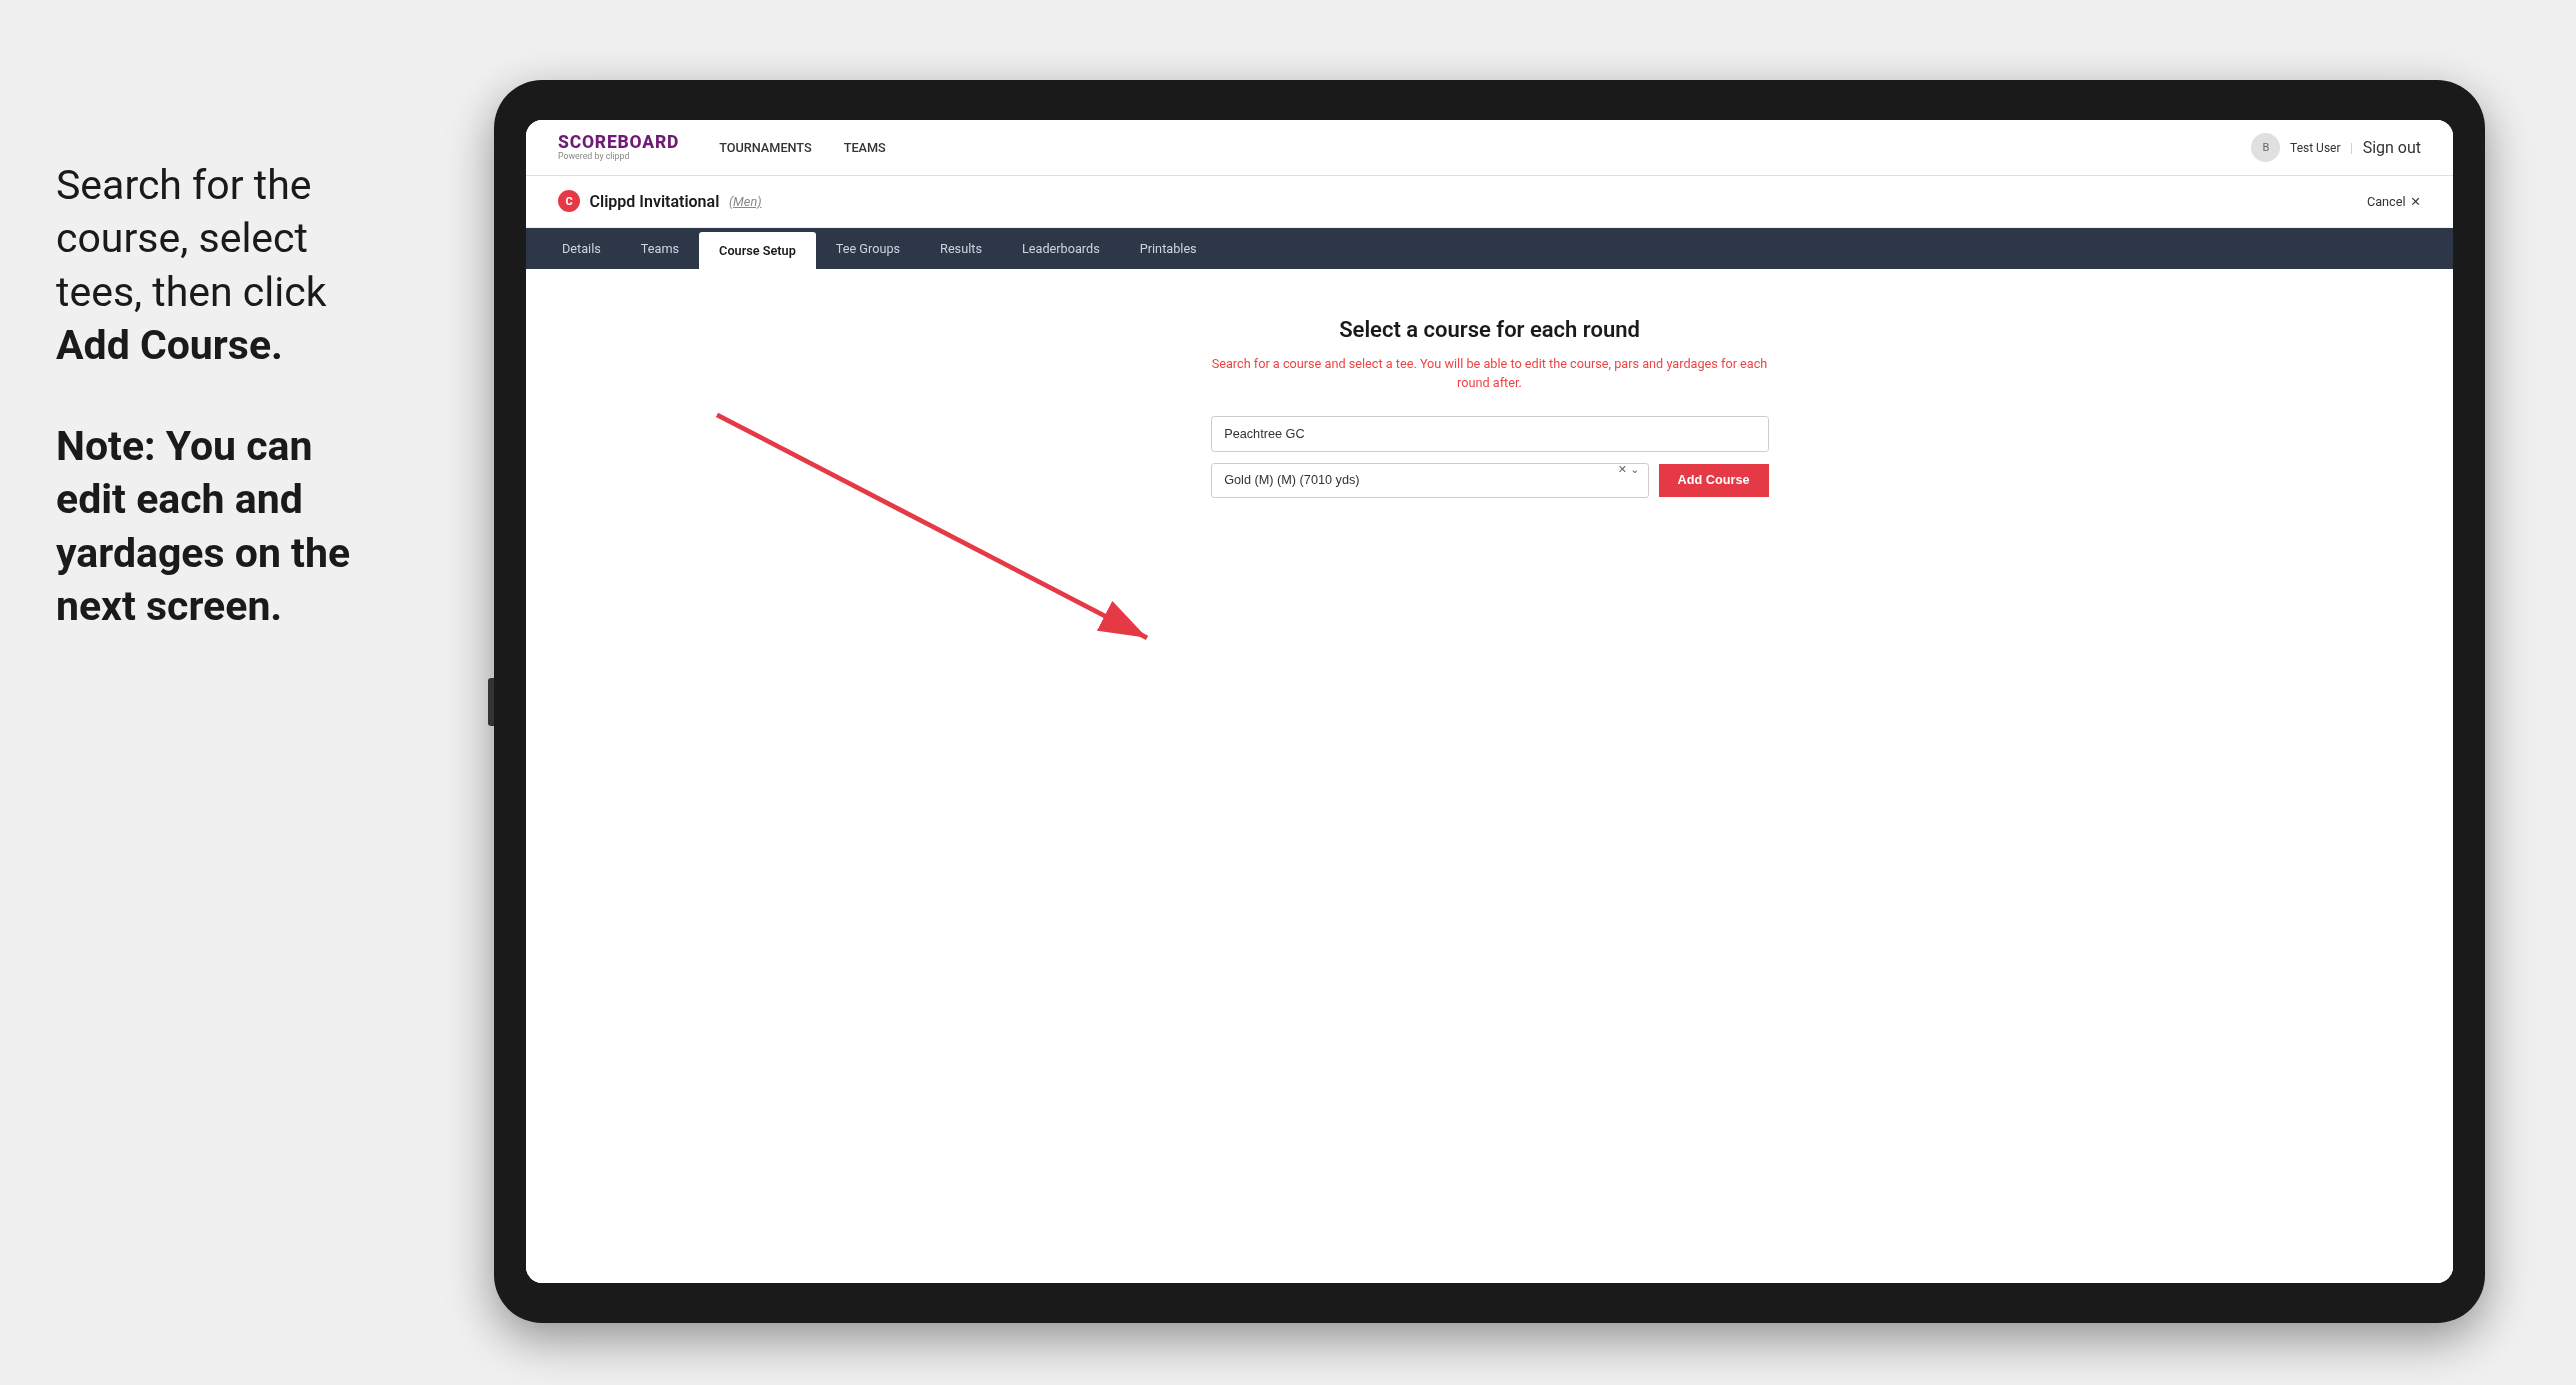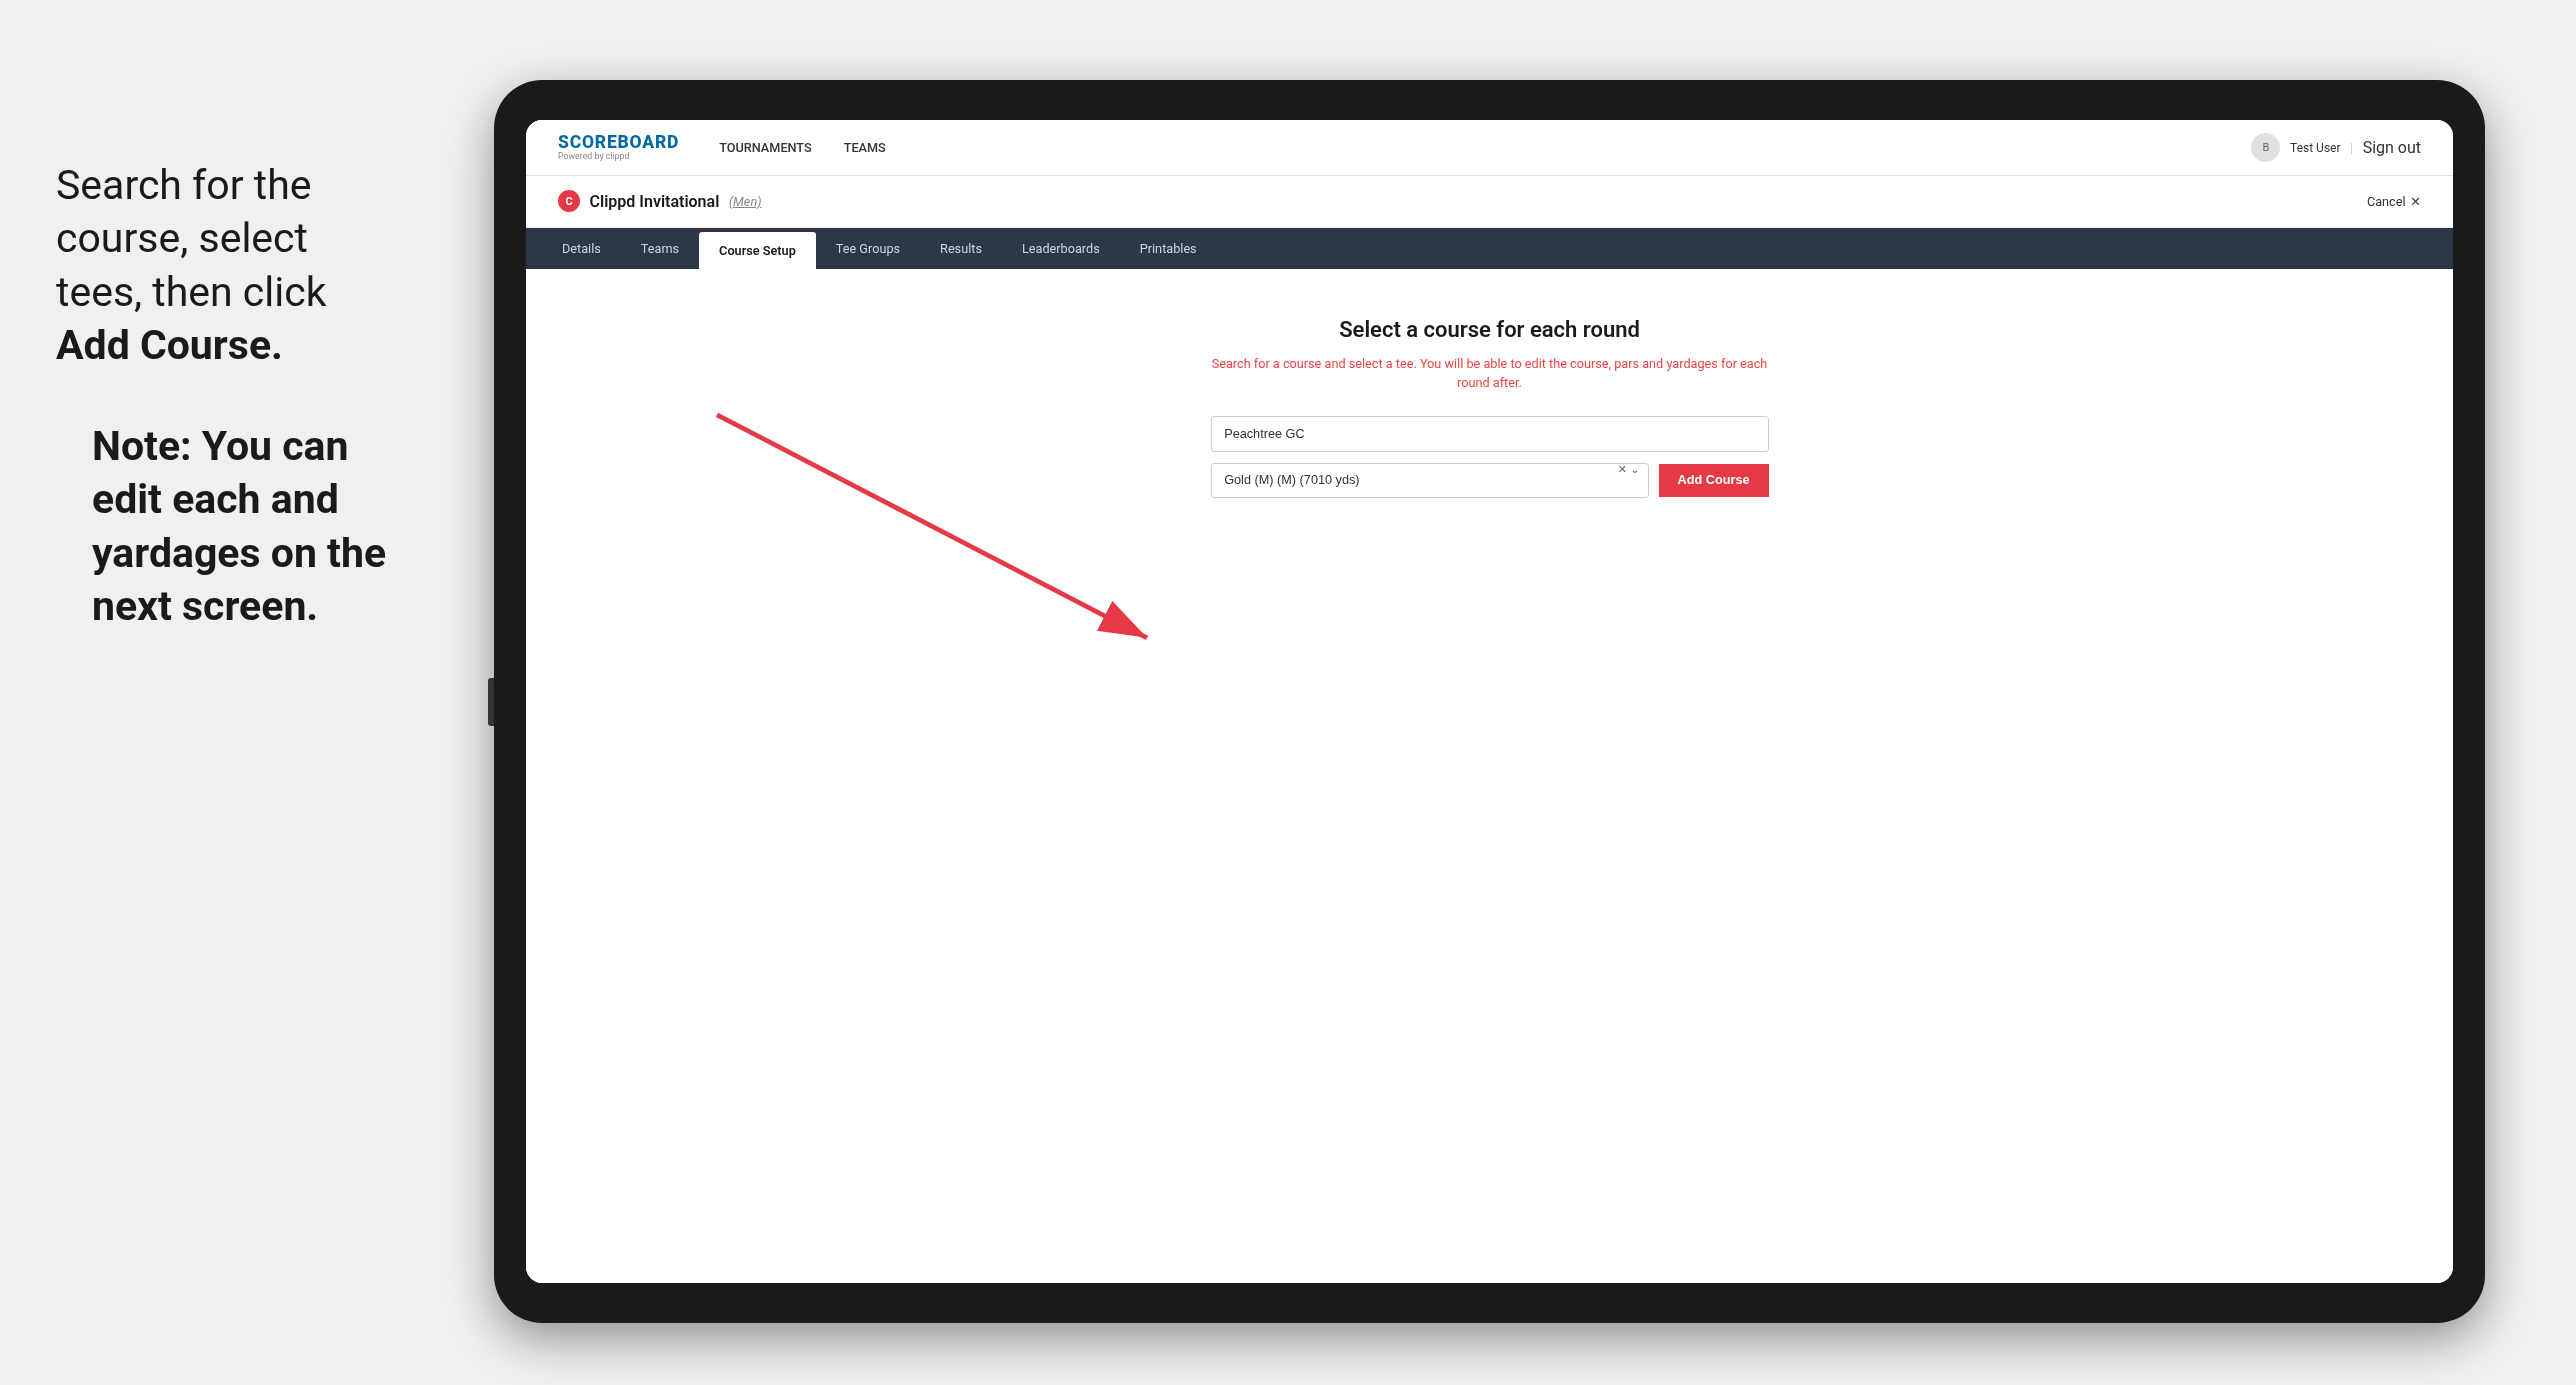--- a/index.html
+++ b/index.html
@@ -26,21 +26,20 @@
       line-height: 1.3;
       color: #1a1a1a;
       margin-bottom: 48px;
     }
 
     .annotation-text-bold {
       font-size: 41px;
       line-height: 1.3;
       color: #1a1a1a;
       font-weight: bold;
-      margin-left: 36px;
     }
 
     
     .tablet-container {
       position: absolute;
       left: 494px;
       top: 80px;
       width: 1991px;
       height: 1243px;
     }
@@ -95,21 +94,21 @@
 
     .logo-area {
       display: flex;
       flex-direction: column;
       line-height: 1.1;
     }
 
     .logo-text {
       font-size: 17.5px;
       font-weight: 800;
-      color: #0369a1;
+      color: #701a75;
       letter-spacing: 0.8px;
     }
 
     .logo-sub {
       font-size: 8.8px;
       color: #888;
     }
 
     .nav-links {
       display: flex;

